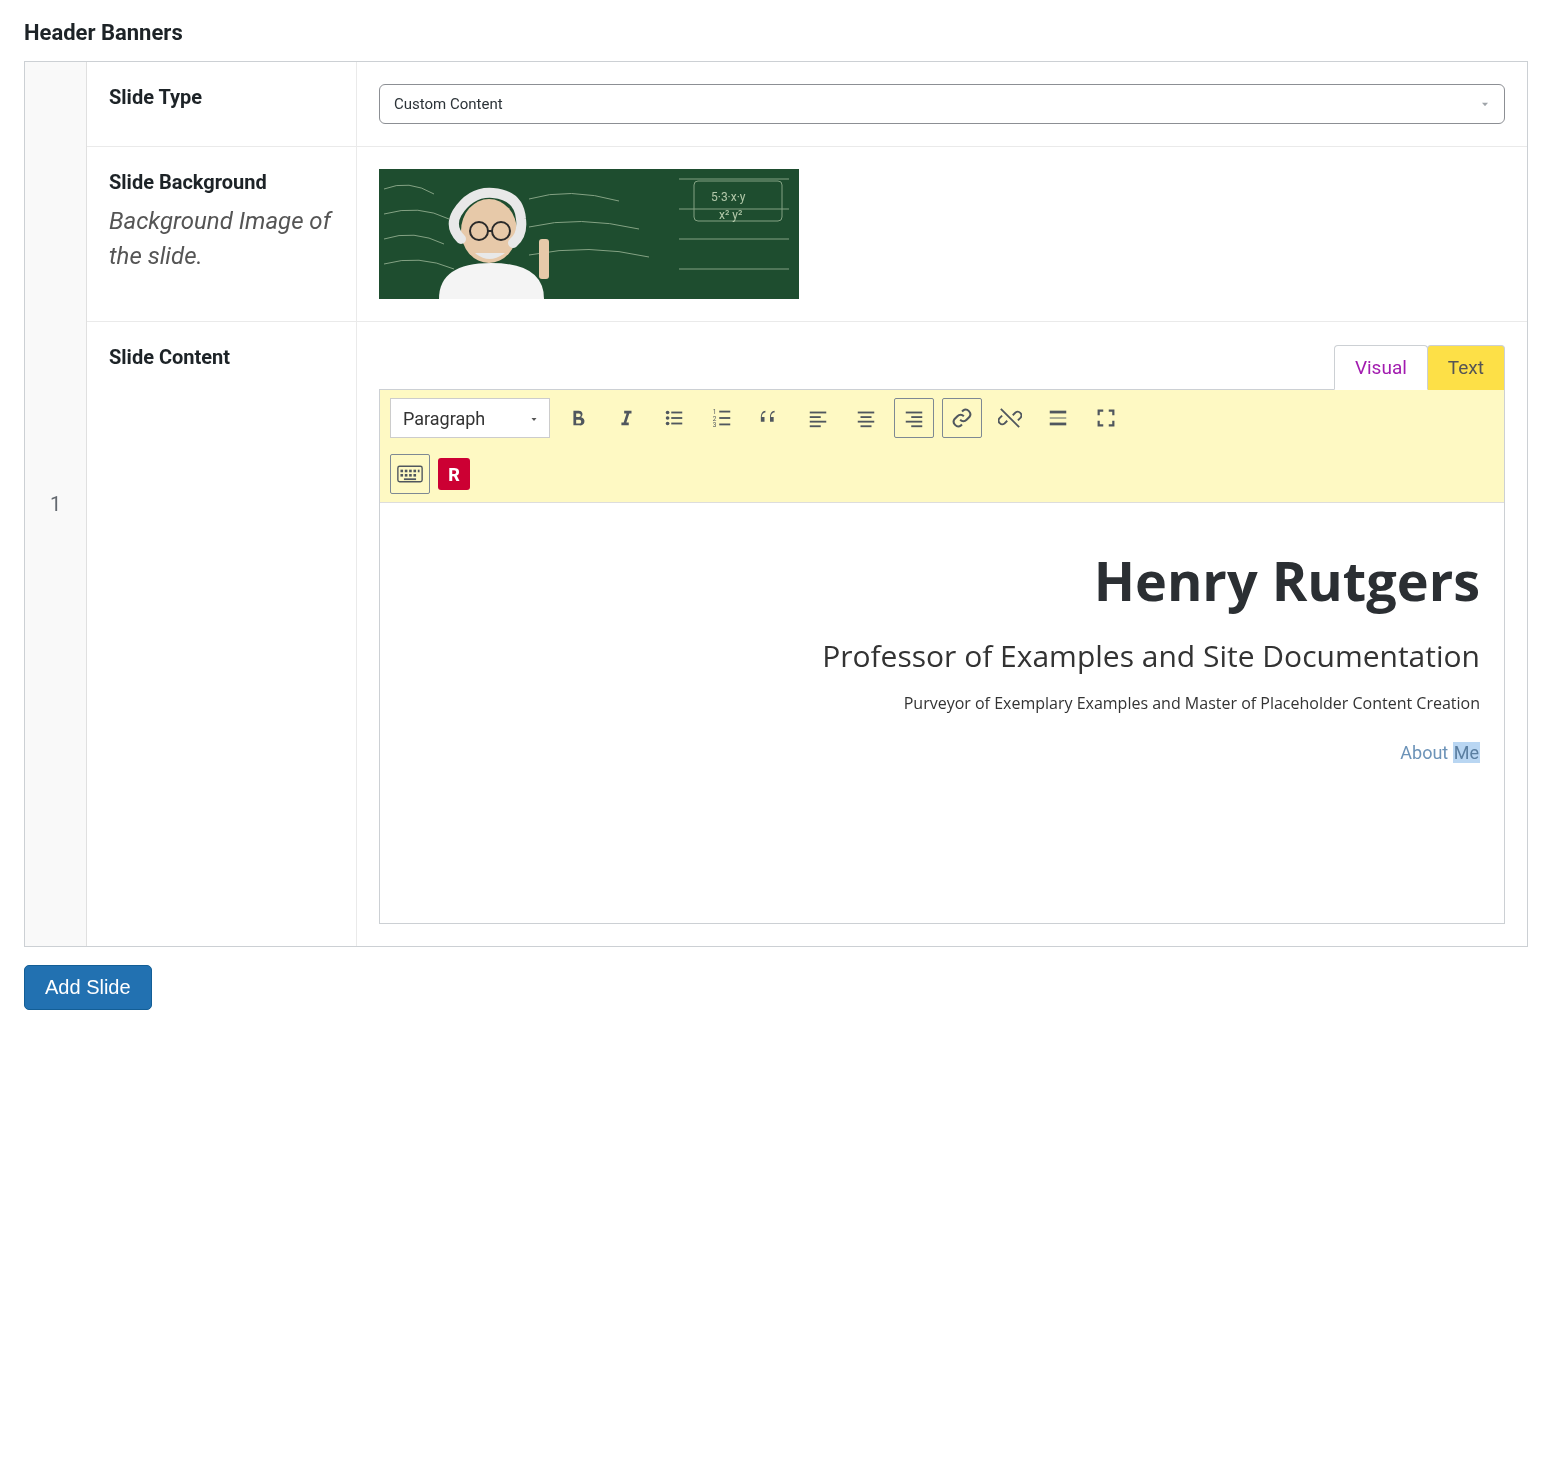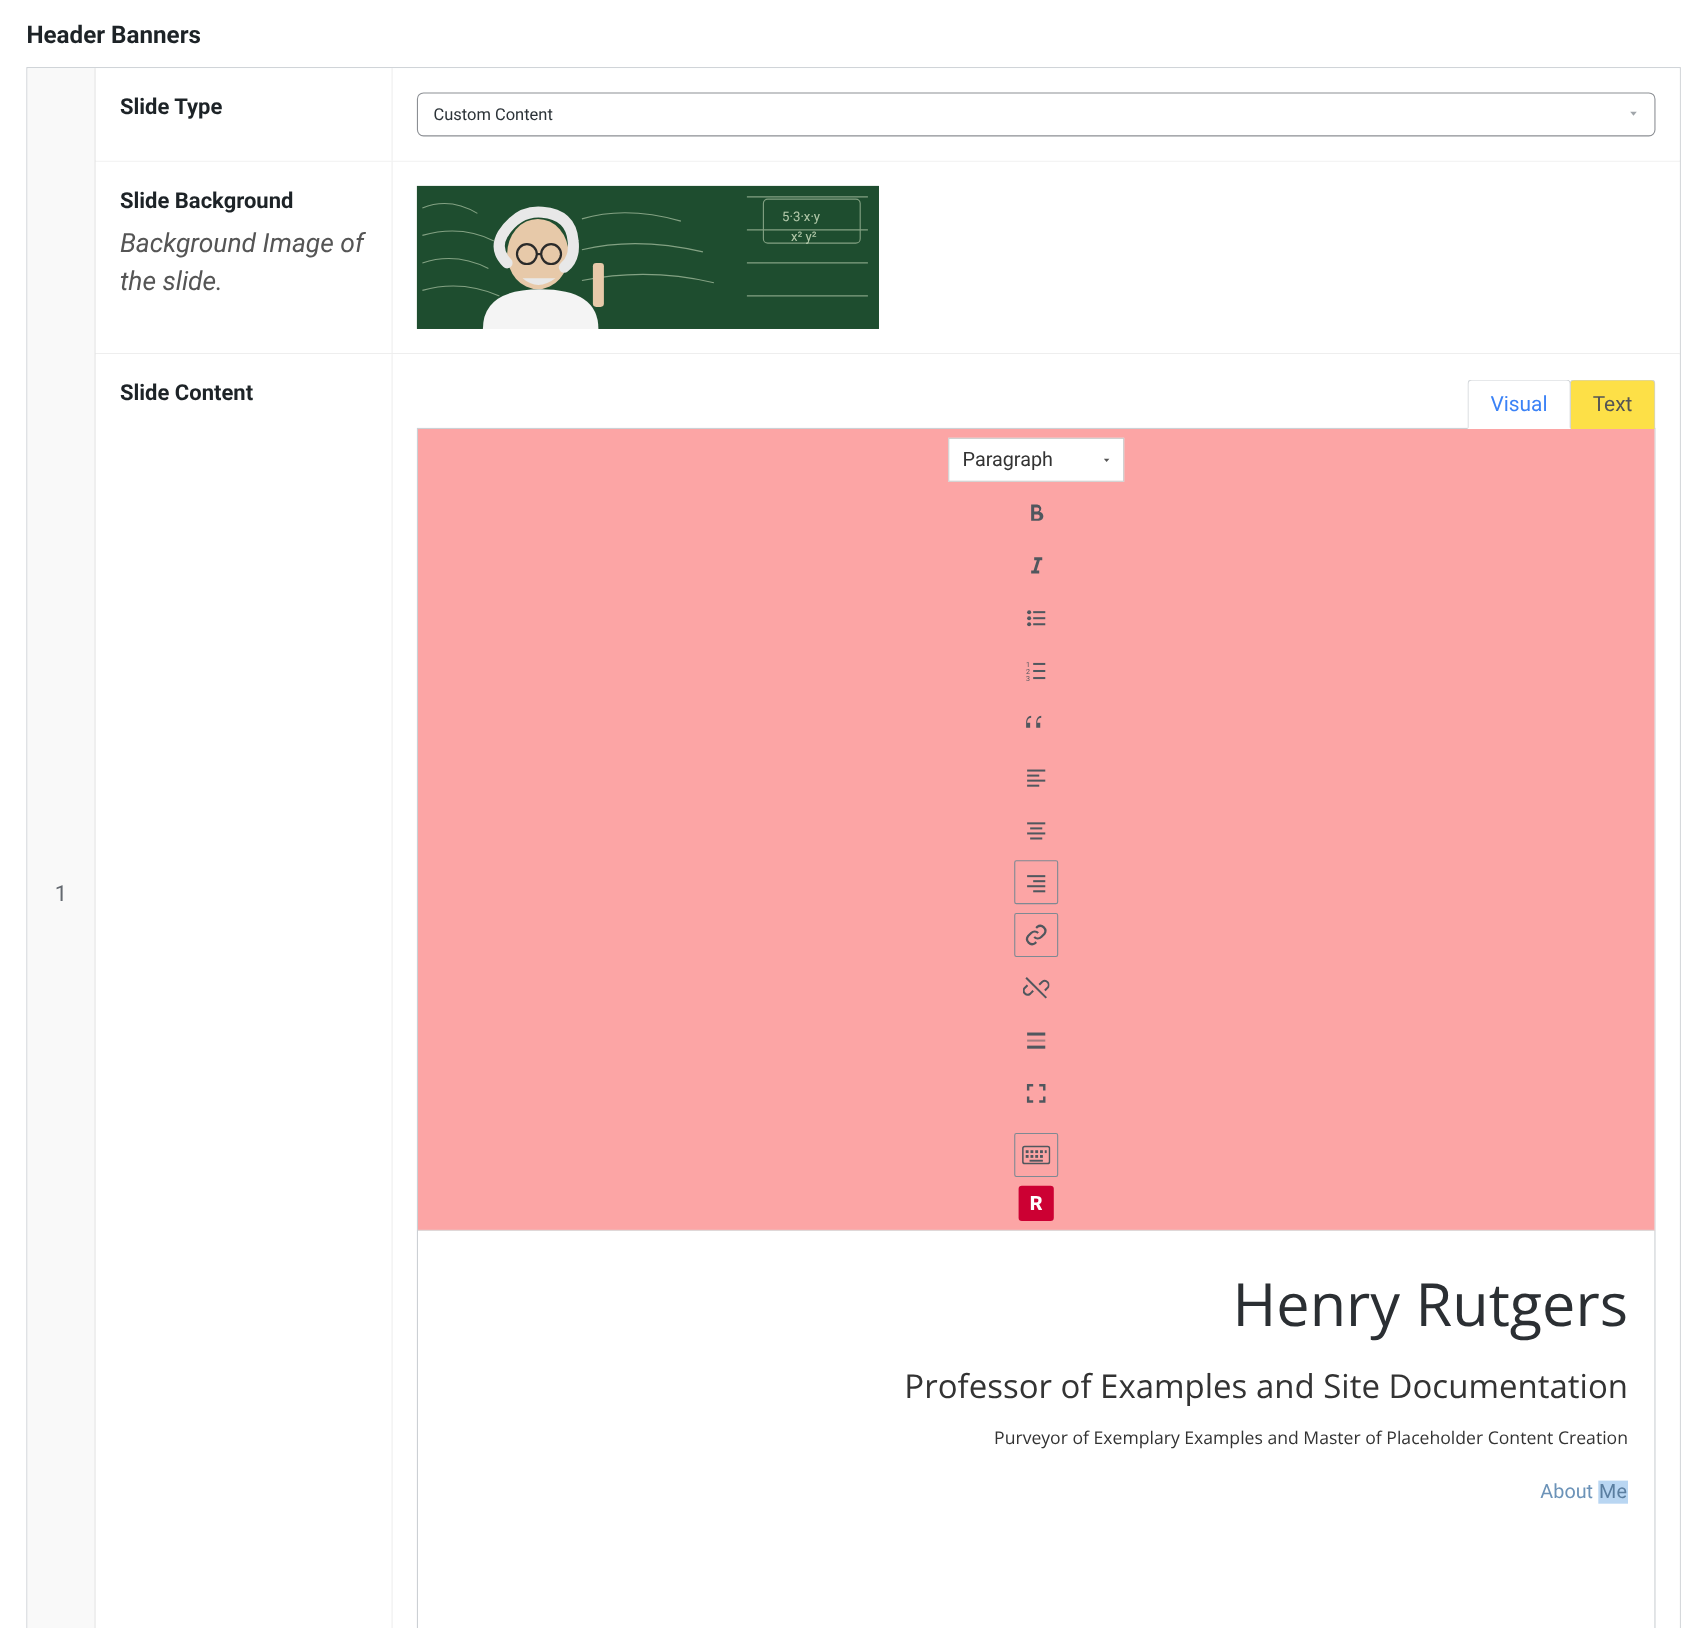--- a/index.html
+++ b/index.html
@@ -114,37 +114,36 @@
     font-size: 19px;
     cursor: pointer;
     border-top-left-radius: 4px;
     border-top-right-radius: 4px;
     margin-left: -1px;
     position: relative;
     top: 1px;
   }
   .editor-tab.active {
     background: #fff;
-    color: #3b82f6;
+    color: #a21caf;
     border-bottom: 1px solid #fff;
     z-index: 2;
   }
   .editor-shell {
     border: 1px solid #ccd0d4;
     background: #fff;
   }
   .toolbar {
-    background: #fca5a5;
+    background: #fef9c3;
     border-bottom: 1px solid #ddd;
     padding: 8px 10px;
     display: flex;
     flex-wrap: wrap;
     align-items: center;
     gap: 8px;
-    flex-direction: column;
   }
   .format-select {
     border: 1px solid #ccc;
     background: #fff;
     height: 40px;
     min-width: 160px;
     padding: 0 34px 0 12px;
     font-size: 18px;
     color: #333;
     cursor: pointer;
@@ -172,23 +171,23 @@
   .tb-btn svg { display:block; }
   .tb-spacer { width: 100%; height: 0; }
   .editor-body {
     min-height: 420px;
     padding: 20px 24px;
     text-align: right;
   }
   .editor-body .h1 {
     font-family: "Segoe UI","Open Sans",sans-serif;
     font-size: 54px;
-    font-weight: 400;
+    font-weight: 700;
     color: #2b2f33;
-    margin-top: 8px;
+    margin-top: 20px;
   }
   .editor-body .h2 {
     font-family: "Segoe UI","Open Sans",sans-serif;
     font-size: 30px;
     color: #333;
     margin-top: 18px;
   }
   .editor-body .h3 {
     font-family: "Segoe UI","Open Sans",sans-serif;
     font-size: 16px;

